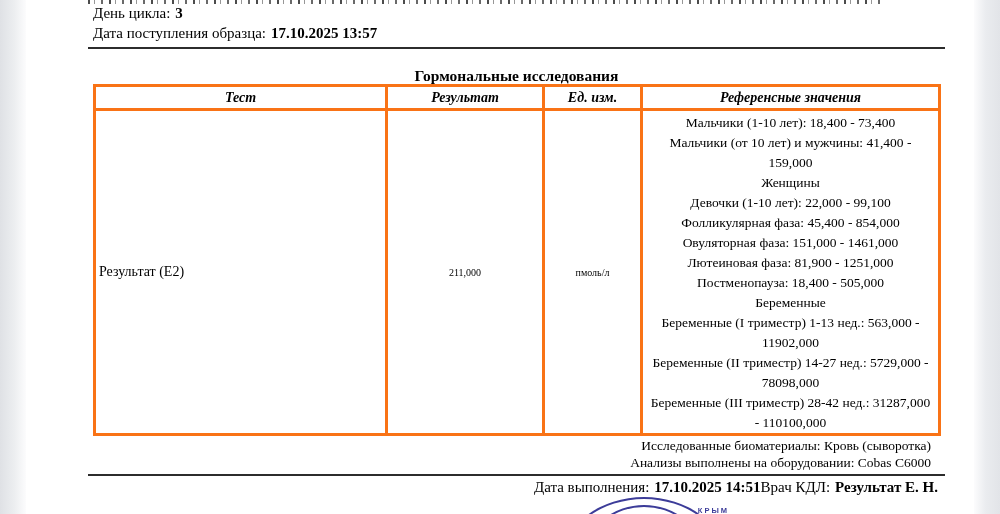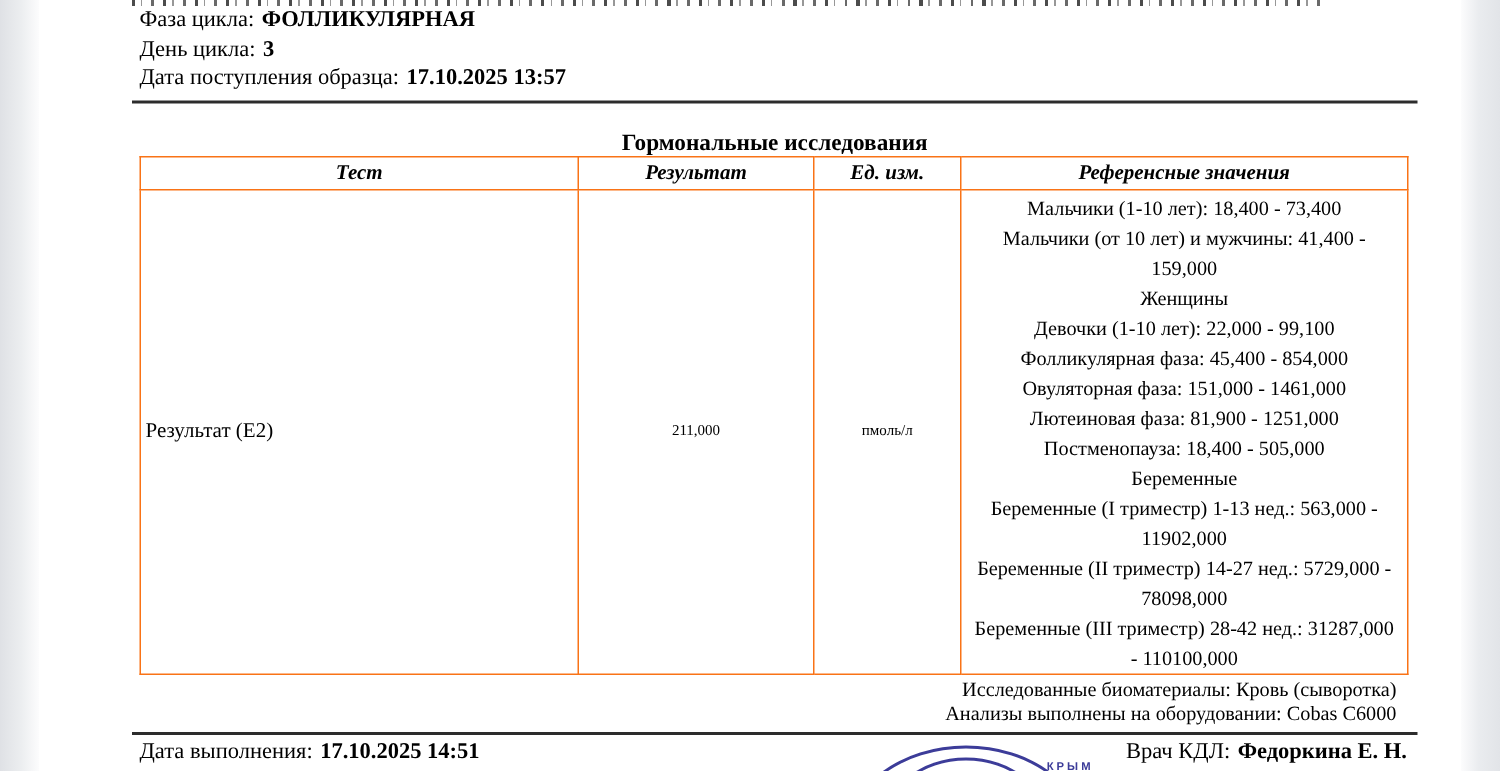--- a/index.html
+++ b/index.html
@@ -40,21 +40,21 @@
   .rule-bottom { margin-top:3px; }
   .section-title {
     text-align:center; font-weight:bold; font-size:15.5px; line-height:17px;
     padding:18px 0 0 0;
   }
   table.results {
     border-collapse:collapse; table-layout:fixed;
     margin-left:5px; width:845px;
   }
   table.results th, table.results td {
-    border:1px solid #f97316;
+    border:3px solid #f97316;
   }
   table.results thead th {
     font-style:italic; font-weight:bold; font-size:14px; line-height:17px;
     text-align:center; padding:2px 0;
   }
   col.c-test { width:292px; }
   col.c-result { width:157px; }
   col.c-unit { width:98px; }
   col.c-ref { width:298px; }
   td.test-cell {
@@ -66,23 +66,23 @@
   }
   td.ref-cell {
     vertical-align:top; text-align:center;
     font-size:13.5px; line-height:20px; padding:2px 6px 0 6px;
   }
   .after-table {
     width:850px; text-align:right; font-size:13.5px; line-height:16.5px;
     margin-top:2px; padding-right:7px;
   }
   .footer-row {
-    display:flex; justify-content:space-between;
+    display:flex; justify-content:flex-end;
     font-size:15px; line-height:18px; margin-top:2px;
-    padding-left:5px; padding-right:7px;gap:28px;
+    padding-left:5px; padding-right:7px;
   }
   .footer-row .val { font-weight:bold; margin-left:5px; }
   
   .stamp-clip {
     position:absolute; left:563px; top:495px; width:166px; height:19px;
     overflow:hidden; pointer-events:none;
   }
   .stamp-ellipse-outer {
     position:absolute; left:1px; top:2px; width:160px; height:122px;
     border:2.5px solid #3c3c99; border-radius:50%;
@@ -100,23 +100,20 @@
 </head>
 <body>
 
 <div class="gutter-left"></div>
 <div class="gutter-right"></div>
 
 <div class="content">
 
   <div class="clipped-text-top"></div>
 
-  <div class="hdr-line">
-    <span>Фаза цикла:</span><span class="val">ФОЛЛИКУЛЯРНАЯ</span>
-  </div>
   <div class="hdr-line">
     <span>День цикла:</span><span class="val">3</span>
   </div>
   <div class="hdr-line">
     <span>Дата поступления образца:</span><span class="val">17.10.2025 13:57</span>
   </div>
 
   <div class="rule rule-top"></div>
 
   <div class="section-title">Гормональные исследования</div>
@@ -164,21 +161,21 @@
     <div>Анализы выполнены на оборудовании: Cobas C6000</div>
   </div>
 
   <div class="rule rule-bottom"></div>
 
   <div class="footer-row">
     <div>
       <span>Дата выполнения:</span><span class="val">17.10.2025 14:51</span>
     </div>
     <div>
-      <span>Врач КДЛ:</span><span class="val">Федоркина Е. Н.</span>
+      <span>Врач КДЛ:</span><span class="val">Результат Е. Н.</span>
     </div>
   </div>
 
 </div>
 
 <div class="stamp-clip">
   <div class="stamp-ellipse-outer"></div>
   <div class="stamp-ellipse-inner"></div>
   <div class="stamp-text">КРЫМ</div>
 </div>

